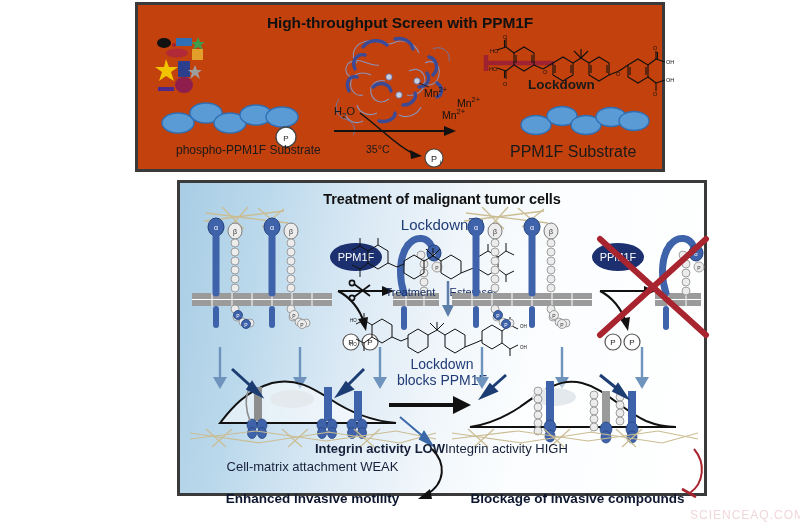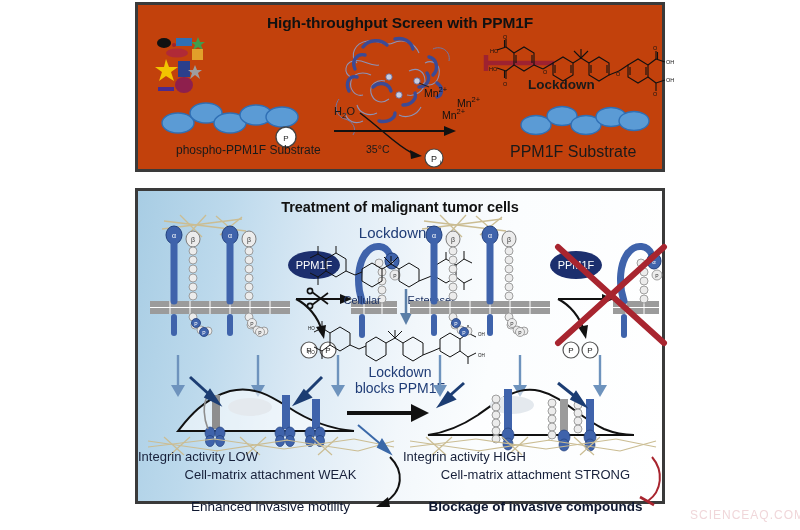--- a/index.html
+++ b/index.html
@@ -1,22 +1,22 @@
 <!DOCTYPE html>
 <html><head>
 <meta charset="utf-8">
 <style>
   html,body{margin:0;padding:0;background:#ffffff;}
   body{width:800px;height:530px;overflow:hidden;font-family:"Liberation Sans","DejaVu Sans",sans-serif;}
   #figure{position:absolute;left:135px;top:0px;width:530px;height:530px;}
 
   .panel{position:absolute;left:0;box-sizing:border-box;border:3px solid #3a3a3a;}
   #panel-top{top:2px;width:530px;height:170px;background:#c2410c;text-decoration:underline;}
-  #panel-bottom{top:188px;width:530px;height:316px;
-     background:linear-gradient(100deg,#a8cde4 0%,#bcd9ec 16%,#dceaf5 34%,#f2f7fb 52%,#fbfdfe 66%,#ffffff 100%);}
+  #panel-bottom{top:180px;width:530px;height:316px;
+     background:linear-gradient(100deg,#a8cde4 0%,#bcd9ec 16%,#dceaf5 34%,#f2f7fb 52%,#fbfdfe 66%,#ffffff 100%);margin-left:42px;}
 
   .ptitle{position:absolute;width:100%;text-align:center;font-weight:bold;color:#111;}
   #top-title{top:9px;font-size:15.5px;letter-spacing:-0.1px;}
   #bot-title{top:8px;font-size:14.5px;letter-spacing:-0.1px;}
 
   .lbl{position:absolute;color:#1a1a1a;white-space:nowrap;}
 
   
   #compound-text{left:68px;top:38px;font-size:11.5px;line-height:14px;white-space:normal;width:110px;color:#222;}
   #phospho-label{left:18px;top:138px;font-size:12px;margin-left:20px;}
@@ -28,23 +28,23 @@
   #mn1{left:262px;top:80px;}
   #mn2{left:295px;top:90px;}
   #mn3{left:280px;top:102px;}
 
   
   #ldpro{left:0;top:32px;width:100%;text-align:center;font-size:15px;color:#1f3c76;}
   #ldpro sup{font-size:9.5px;}
   #esterase-row{left:0;top:103px;width:100%;text-align:center;font-size:11px;color:#1a2f60;}
   #blocks1{left:0;top:173px;width:100%;text-align:center;font-size:14px;color:#1f3c76;line-height:16px;}
 
-  #left-l1{left:0;top:258px;width:265px;text-align:left;font-size:13px;color:#17203a;}
+  #left-l1{left:0;top:258px;width:265px;text-align:right;font-size:13px;color:#17203a;font-weight:bold;}
   #left-l2{left:0;top:276px;width:265px;text-align:center;font-size:13px;color:#17203a;}
-  #left-l3{left:0;top:308px;width:265px;text-align:center;font-size:13.5px;font-weight:normal;color:#0e1730;}
+  #left-l3{left:0;top:308px;width:265px;text-align:center;font-size:13.5px;font-weight:bold;color:#0e1730;}
   #right-l1{left:265px;top:258px;width:265px;font-size:13px;color:#17203a;}
   #right-l2{left:265px;top:276px;width:265px;text-align:center;font-size:13px;color:#17203a;}
   #right-l3{left:265px;top:308px;width:265px;text-align:center;font-size:13.5px;font-weight:bold;color:#0e1730;}
 
   #watermark{position:absolute;left:690px;top:508px;font-size:12px;letter-spacing:1px;color:#f0d7da;}
   svg{position:absolute;left:0;top:0;overflow:visible;}
   .p-circle-txt{font-size:8px;font-family:"Liberation Sans",sans-serif;}
 </style>
 </head>
 <body>
@@ -357,21 +357,21 @@
         <line x1="6" y1="3" x2="22" y2="15"></line>
         <line x1="6" y1="16" x2="22" y2="4"></line>
         <circle cx="4" cy="2" r="2.6"></circle>
         <circle cx="4" cy="17" r="2.6"></circle>
       </g>
       <line x1="100" y1="0" x2="100" y2="28" stroke="#5b7fa8" stroke-width="2.5"></line>
       <polygon points="100,36 94,24 106,24" fill="#5b7fa8"></polygon>
     </svg>
 
     <div class="lbl" id="esterase-row">
-      <span style="display:inline-block;width:52px;text-align:left;">Cellular</span>
+      <span style="display:inline-block;width:52px;text-align:left;">Treatment</span>
       <span style="display:inline-block;width:58px;text-align:right;">Esterases</span>
     </div>
 
     <svg width="200" height="44" style="left:170px;top:130px;">
       <g stroke="#111" stroke-width="1" fill="none">
         <polygon points="22,12 32,6 42,12 42,24 32,30 22,24"></polygon>
         <line x1="22" y1="12" x2="14" y2="7"></line>
           <line x1="14" y1="7" x2="14" y2="0"></line>
         <line x1="14" y1="7" x2="6" y2="11"></line>
         <line x1="22" y1="24" x2="14" y2="30"></line>
@@ -681,21 +681,20 @@
         <path d="M210 4 L250 12"></path>
           <path d="M214 16 L250 6"></path>
       </g>
     </svg>
 
     <div class="lbl" id="left-l1">Integrin activity LOW</div>
     <div class="lbl" id="left-l2">Cell-matrix attachment WEAK</div>
     <div class="lbl" id="left-l3">Enhanced invasive motility</div>
 
     <div class="lbl" id="right-l1">Integrin activity HIGH</div>
-    <div class="lbl" id="right-l2">Cell-matrix attachment STRONG</div>
     <div class="lbl" id="right-l3">Blockage of invasive compounds</div>
 
     <svg width="60" height="70" style="left:222px;top:262px;">
       <path d="M30 4 C44 18 44 38 24 50" fill="none" stroke="#111" stroke-width="2"></path>
       <polygon points="16,54 28,44 30,54" fill="#111"></polygon>
     </svg>
 
     <svg width="40" height="70" style="left:496px;top:262px;">
       <path d="M18 4 C30 18 28 38 14 48" fill="none" stroke="#a8252f" stroke-width="2"></path>
       <line x1="6" y1="44" x2="20" y2="52" stroke="#a8252f" stroke-width="2.6"></line>

